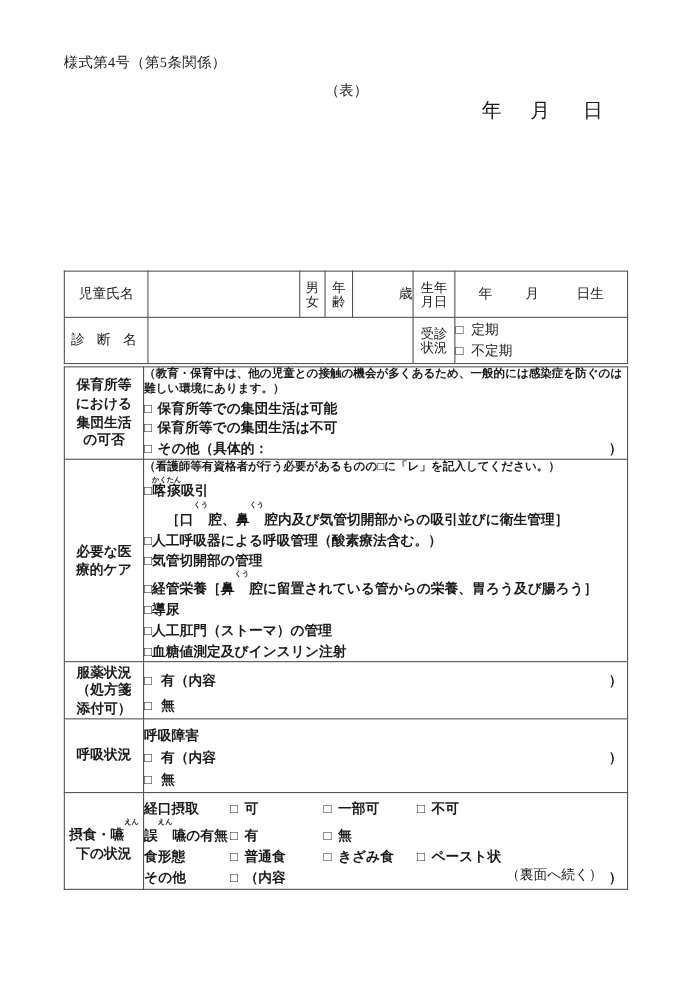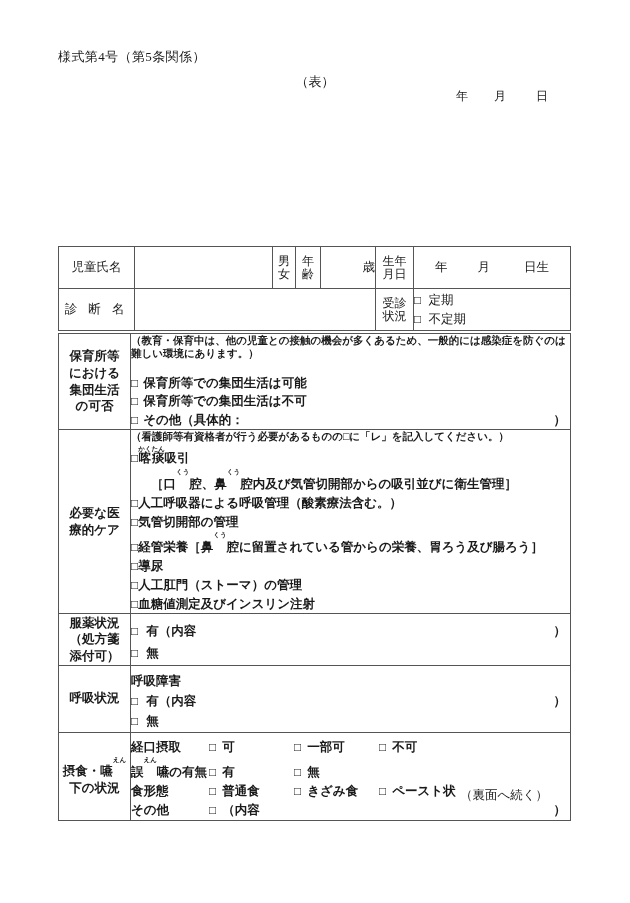--- a/index.html
+++ b/index.html
@@ -38,21 +38,21 @@
     left: 0;
     top: 73px;
     width: 630px;
     text-align: center;
     font-size: 13px;
   }
   .hdr-date {
     position: absolute;
     right: 60px;
     top: 88px;
-    font-size: 12px;
+    font-size: 18px;
     white-space: nowrap;
   }
   .hdr-date span { display: inline-block; }
   .hdr-date .y { margin-right: 26px; }
   .hdr-date .m { margin-right: 30px; }
   .hdr-title {
     position: absolute;
     left: 0;
     top: 121px;
     width: 630px;
@@ -111,21 +111,21 @@
   #tbl-main > tbody > tr > td { vertical-align: middle; }
   .body-cell {
     padding: 3px 7px 4px 7px;
     line-height: 1.45;
     vertical-align: top !important;
   }
   .note {
     font-size: 10.5px;
     line-height: 1.28;
     display: block;
-    margin-bottom: 13px;
+    margin-bottom: 1px;
   }
   .opt { white-space: nowrap; display: block; }
   .opt .bx { margin-right: 5px; }
   .bx {
     display: inline-block;
     font-size: 12px;
   }
   .tail-paren {
     float: right;
     margin-right: 4px;

